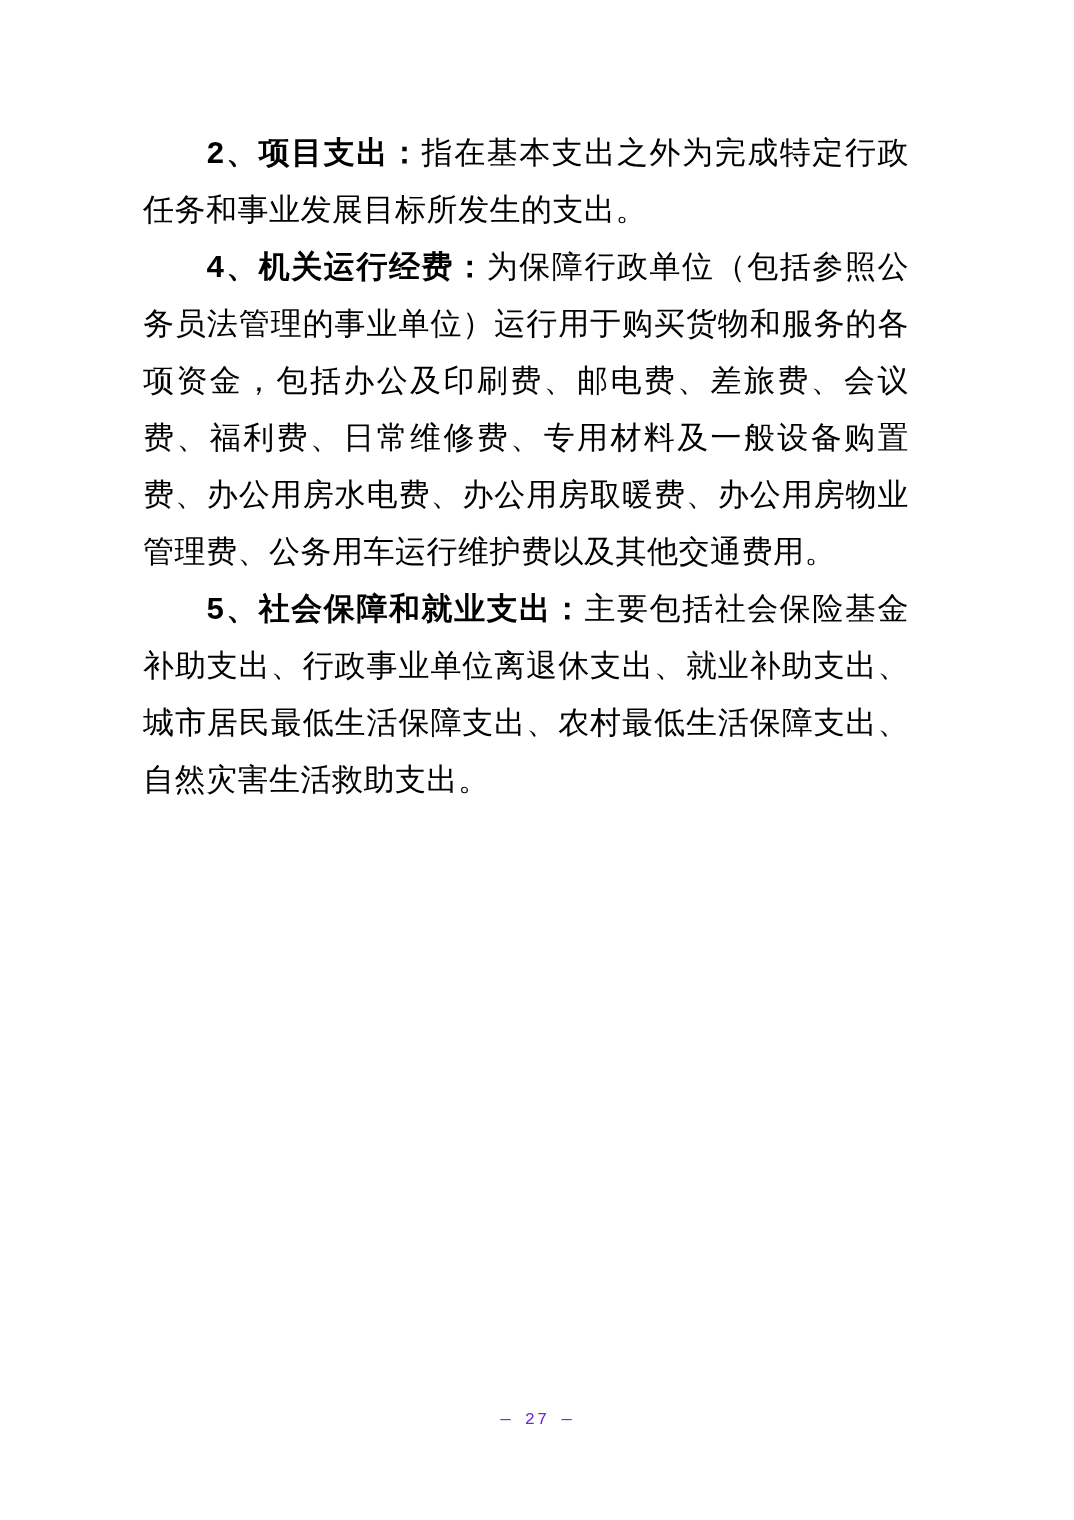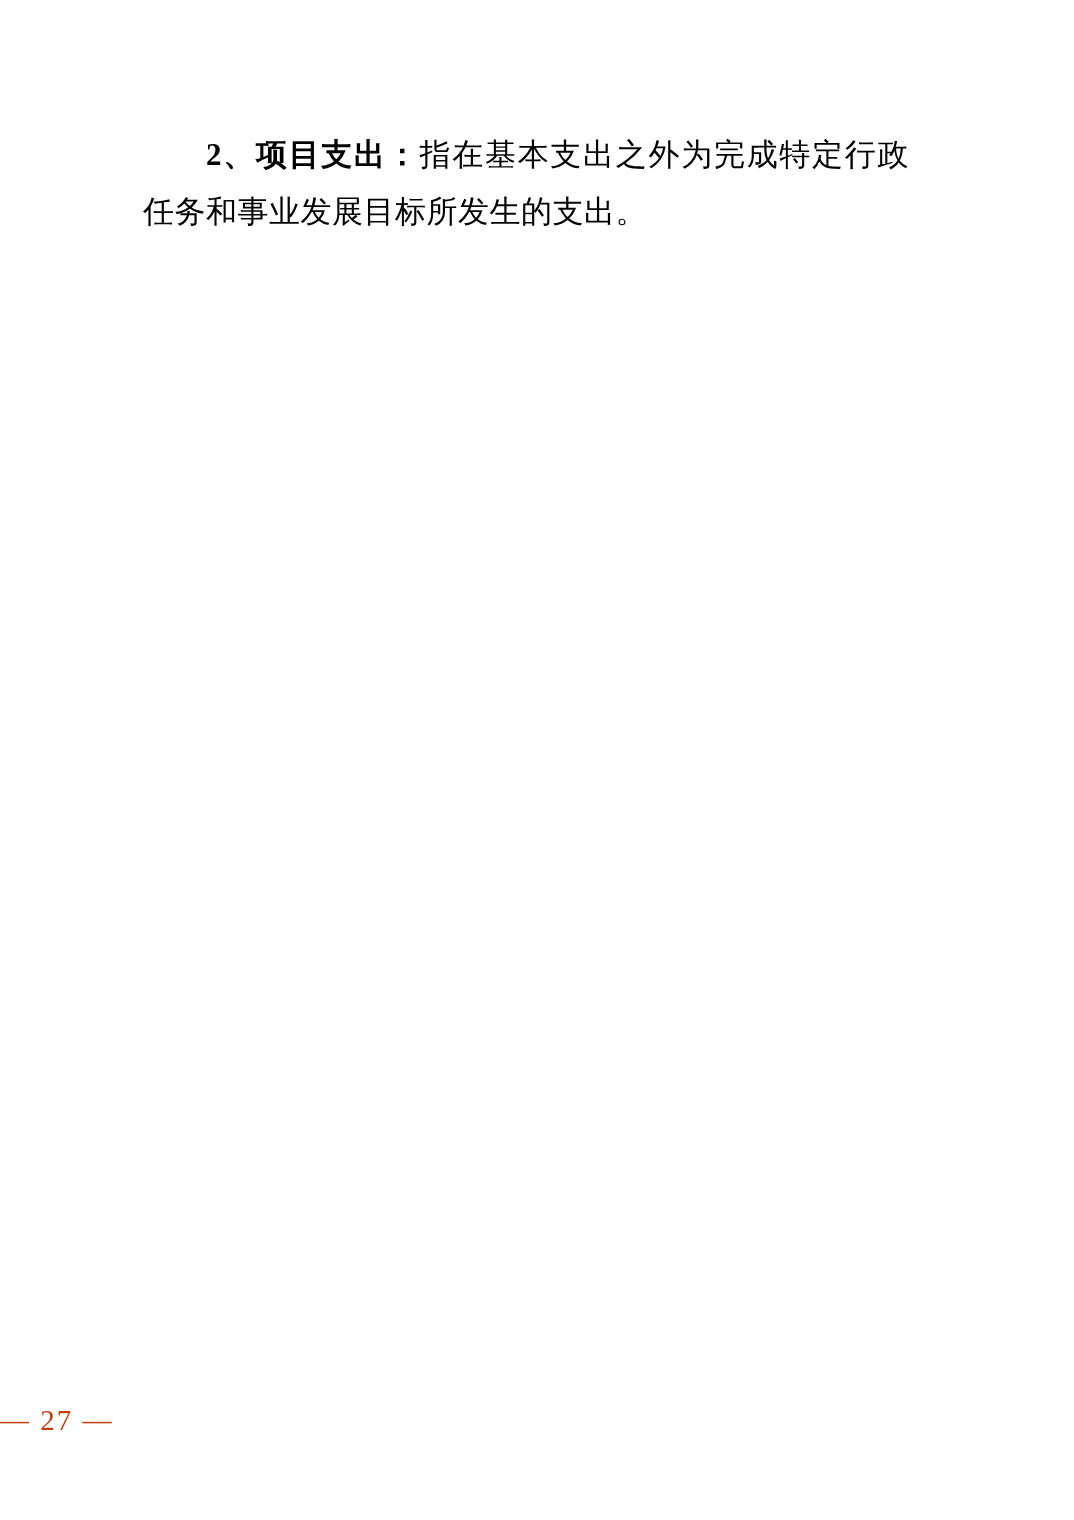--- a/index.html
+++ b/index.html
@@ -6,21 +6,21 @@
     margin: 0;
     padding: 0;
     background: #ffffff;
   }
   .page {
     position: relative;
     width: 1074px;
     height: 1520px;
     background: #ffffff;
     color: #000000;
-    font-family: Liberation Serif, serif;
+    font-family: Liberation Mono, monospace;
     overflow: hidden;
   }
   .content {
     position: absolute;
     left: 143px;
     top: 126px;
     width: 766px;
   }
   .para {
     margin: 0;
@@ -34,34 +34,36 @@
     letter-spacing: 0.5px;
   }
   .para .lead {
     font-weight: bold;
   }
   .footer {
     position: absolute;
     top: 1400px;
     left: 0;
     width: 100%;
-    text-align: left;
-    font-size: 29px;
+    text-align: center;
+    font-size: 17px;
     line-height: 40px;
-    color: #c2410c;
+    color: #6d28d9;
     letter-spacing: 2px;
   }
 </style>
 </head>
 <body>
 
 <div class="page">
   <div class="content">
 
     <p class="para"><span class="lead">2、项目支出：</span><span>指在基本支出之外为完成特定行政任务和事业发展目标所发生的支出。</span></p>
 
 
+    <p class="para"><span class="lead">4、机关运行经费：</span><span>为保障行政单位（包括参照公务员法管理的事业单位）运行用于购买货物和服务的各项资金，包括办公及印刷费、邮电费、差旅费、会议费、福利费、日常维修费、专用材料及一般设备购置费、办公用房水电费、办公用房取暖费、办公用房物业管理费、公务用车运行维护费以及其他交通费用。</span></p>
 
+    <p class="para"><span class="lead">5、社会保障和就业支出：</span><span>主要包括社会保险基金补助支出、行政事业单位离退休支出、就业补助支出、城市居民最低生活保障支出、农村最低生活保障支出、自然灾害生活救助支出。</span></p>
 
   </div>
 
   <div class="footer">— 27 —</div>
 </div>
 
 </body></html>

